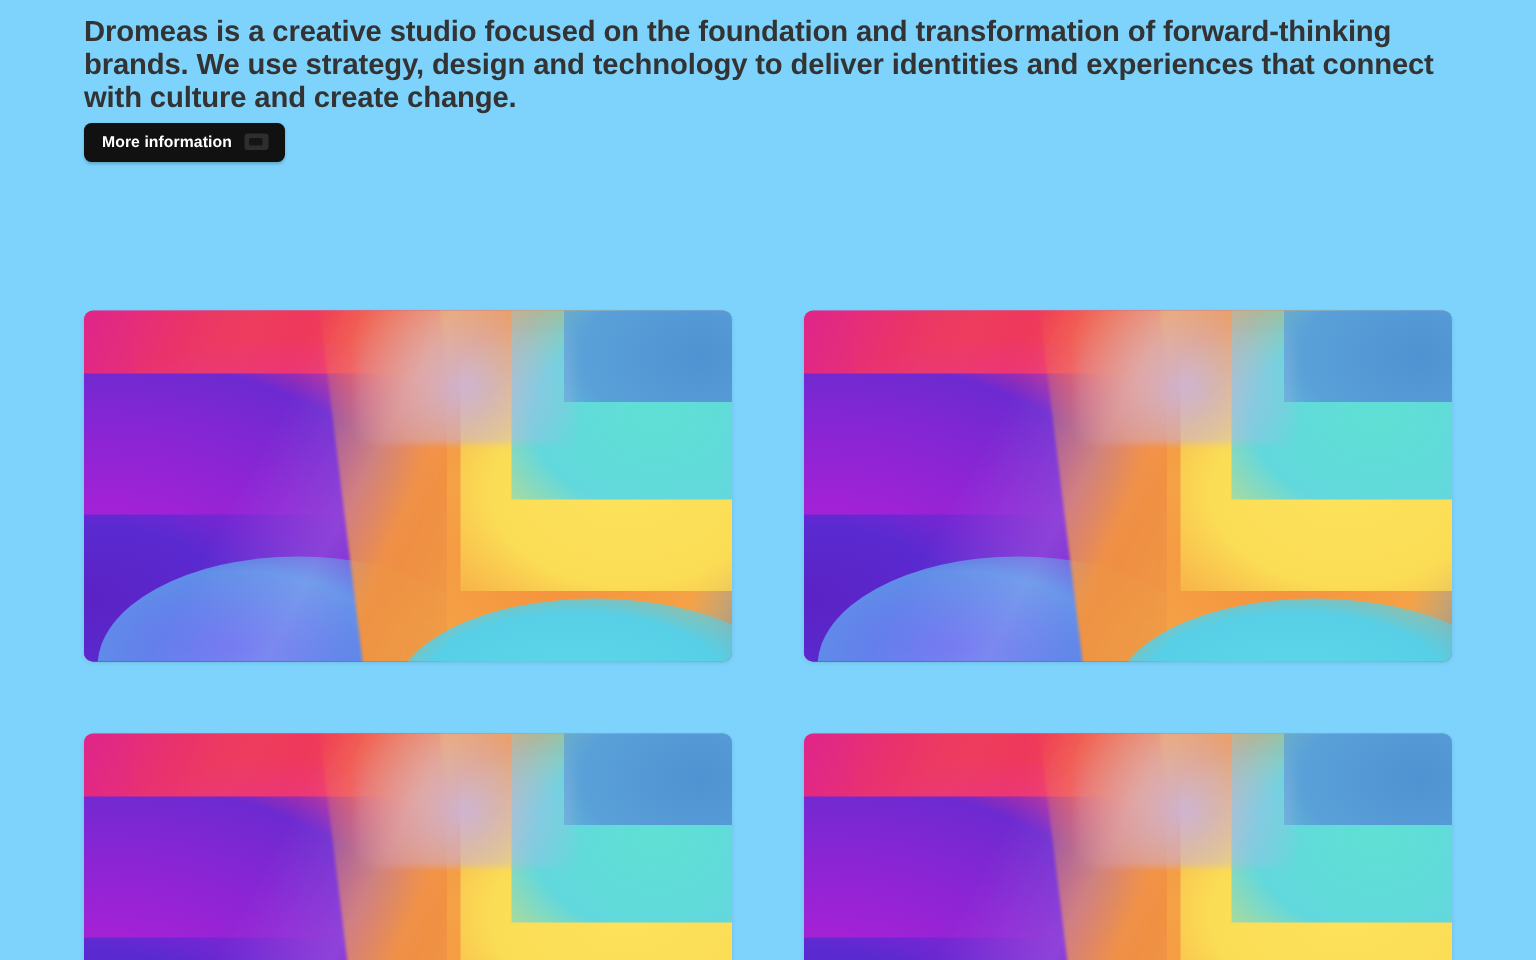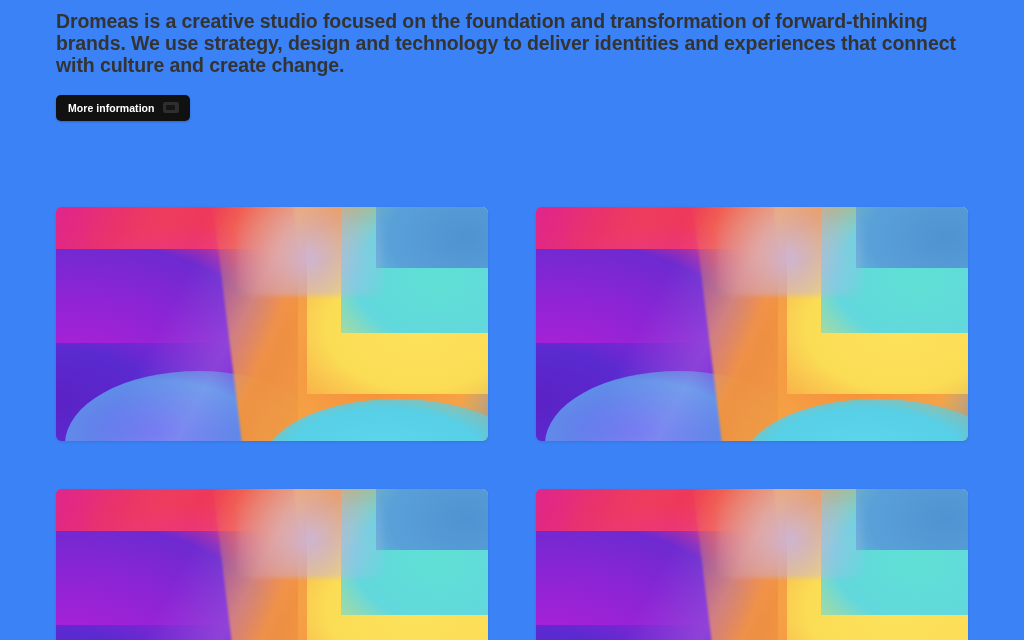--- a/index.html
+++ b/index.html
@@ -12,21 +12,21 @@
   }
   body {
     font-family: "Liberation Sans", sans-serif;
     -webkit-font-smoothing: antialiased;
   }
 
   .page {
     position: relative;
     width: 1024px;
     height: 640px;
-    background: #3b82f6;
+    background: #7dd3fc;
     overflow: hidden;
   }
 
   
   .intro {
     position: absolute;
     left: 56px;
     top: 10px;
     width: 920px;
   }
@@ -36,21 +36,21 @@
     line-height: 22.2px;
     font-weight: 700;
     color: #333333;
     letter-spacing: -0.1px;
     white-space: pre-line;
   }
 
   .cta-button {
     display: inline-flex;
     gap: 8px;
-    margin-top: 18px;
+    margin-top: 5px;
     padding: 7px 11px 7px 12px;
     background: #111111;
     border: none;
     border-radius: 5px;
     cursor: pointer;
     box-shadow: 0 1px 2px rgba(0,0,0,0.22);
   }
   .cta-label {
     color: #ffffff;
     font-size: 10.5px;

